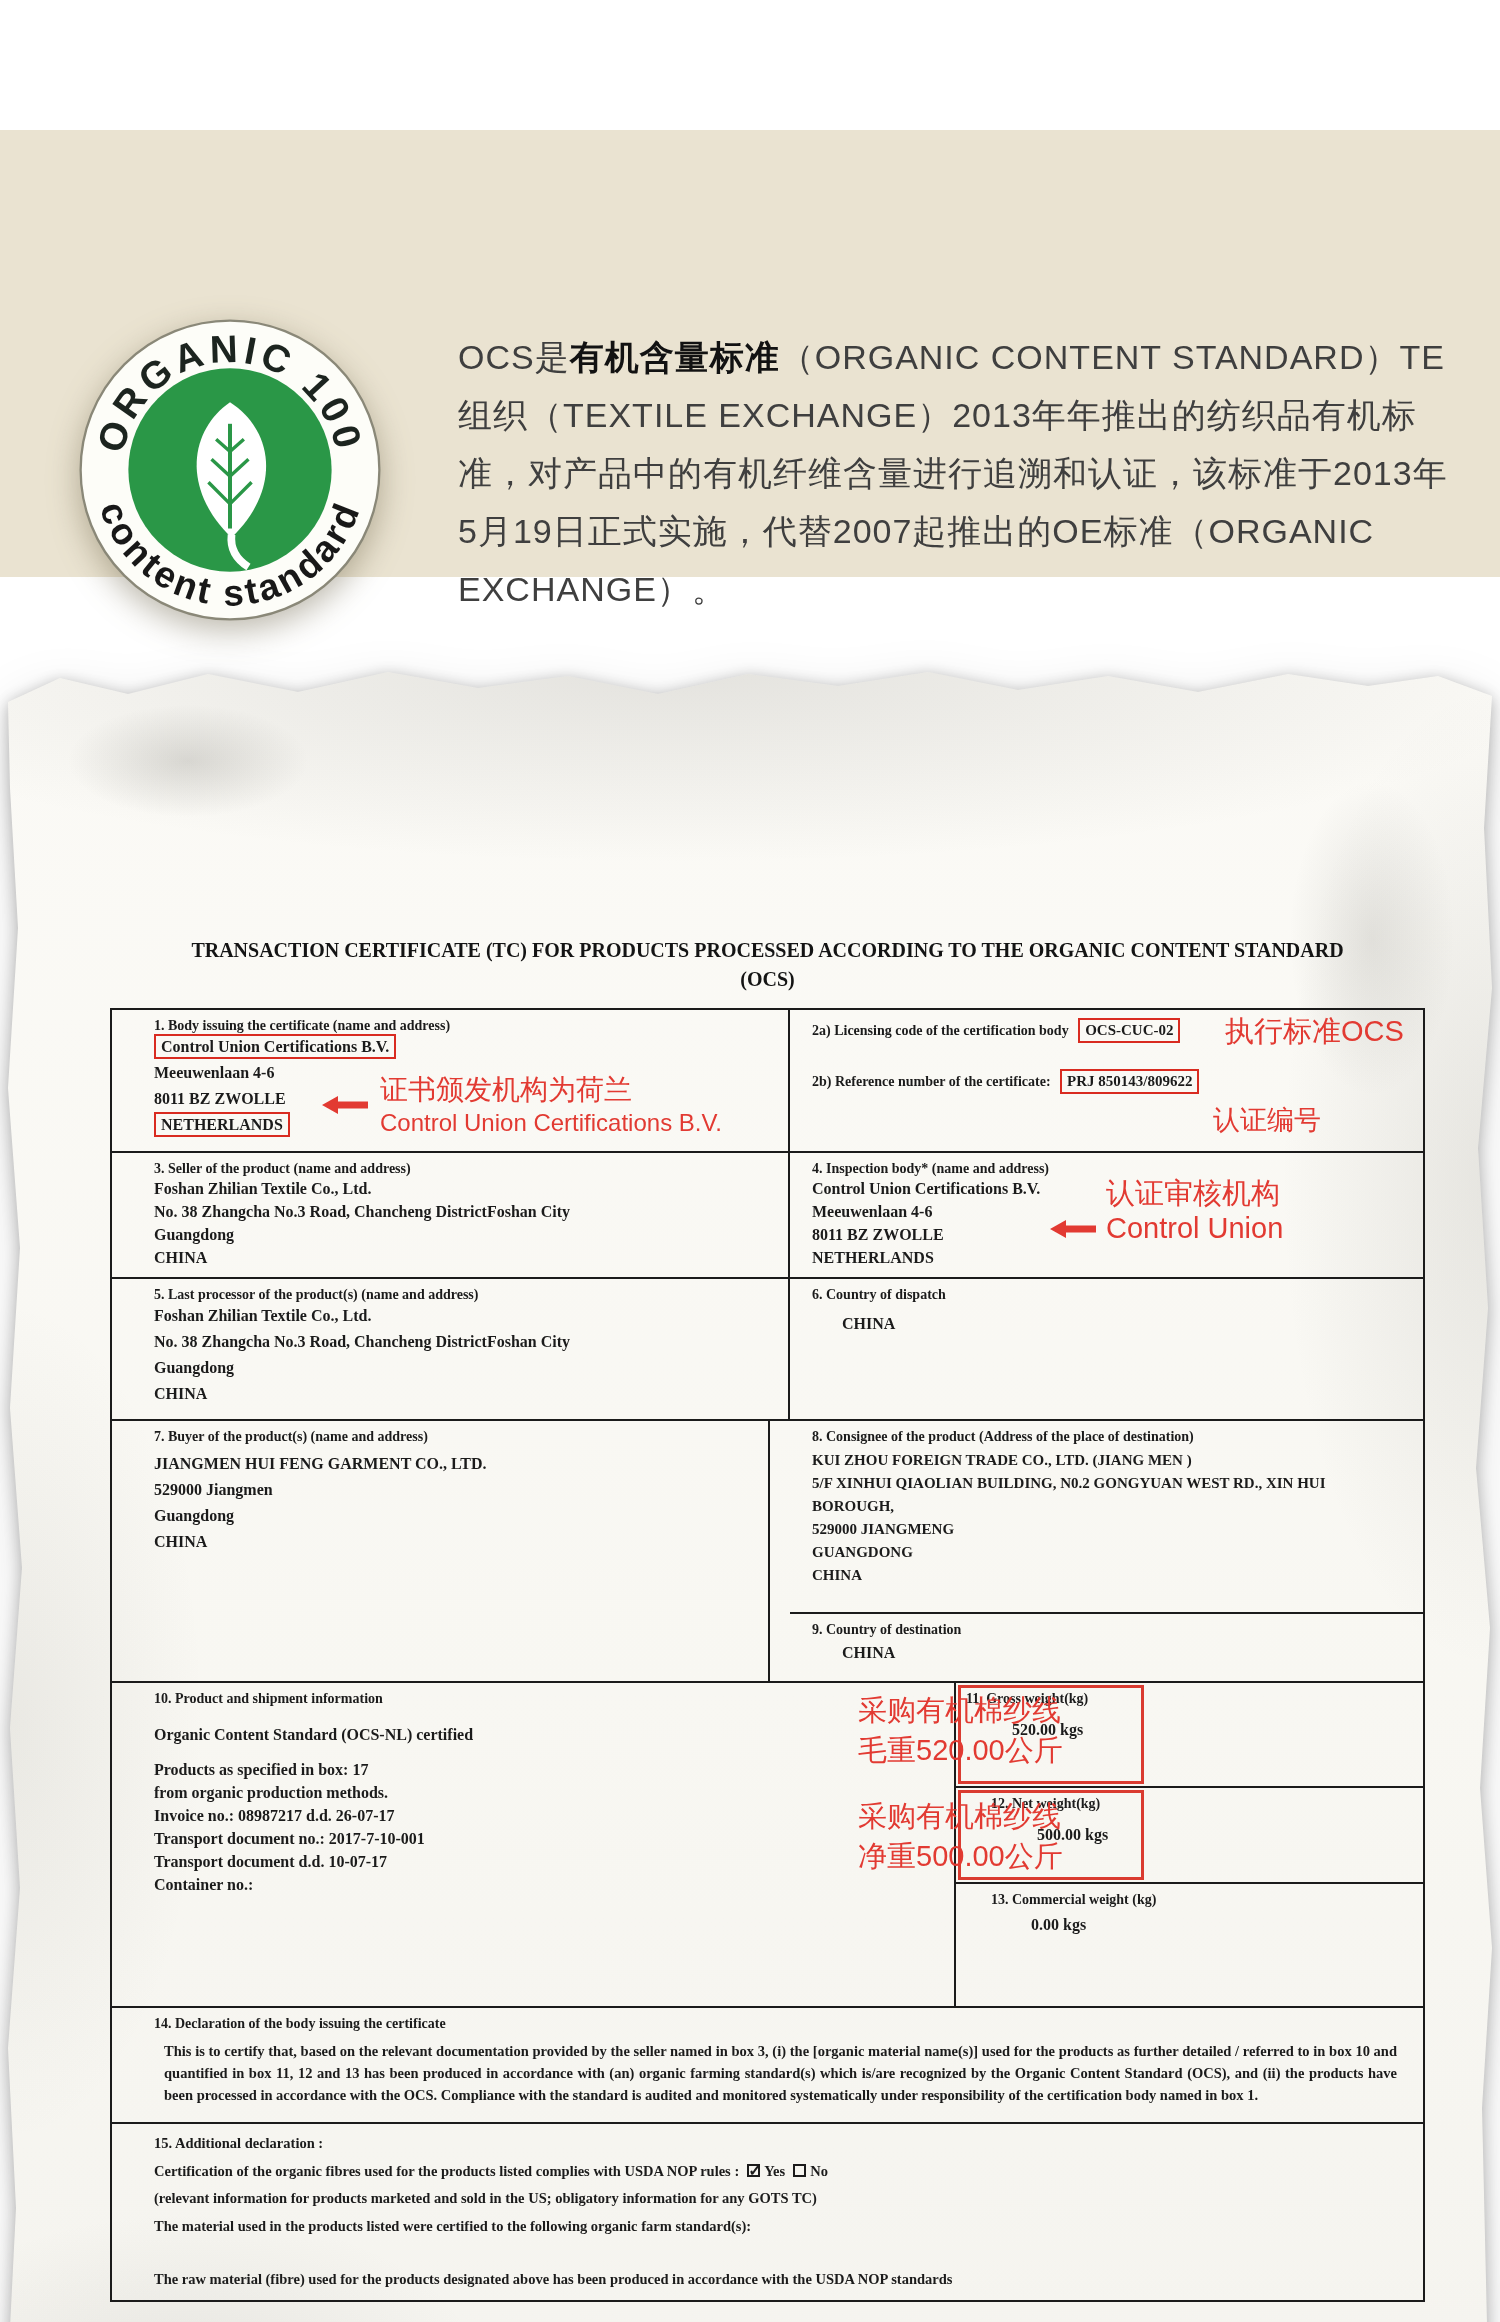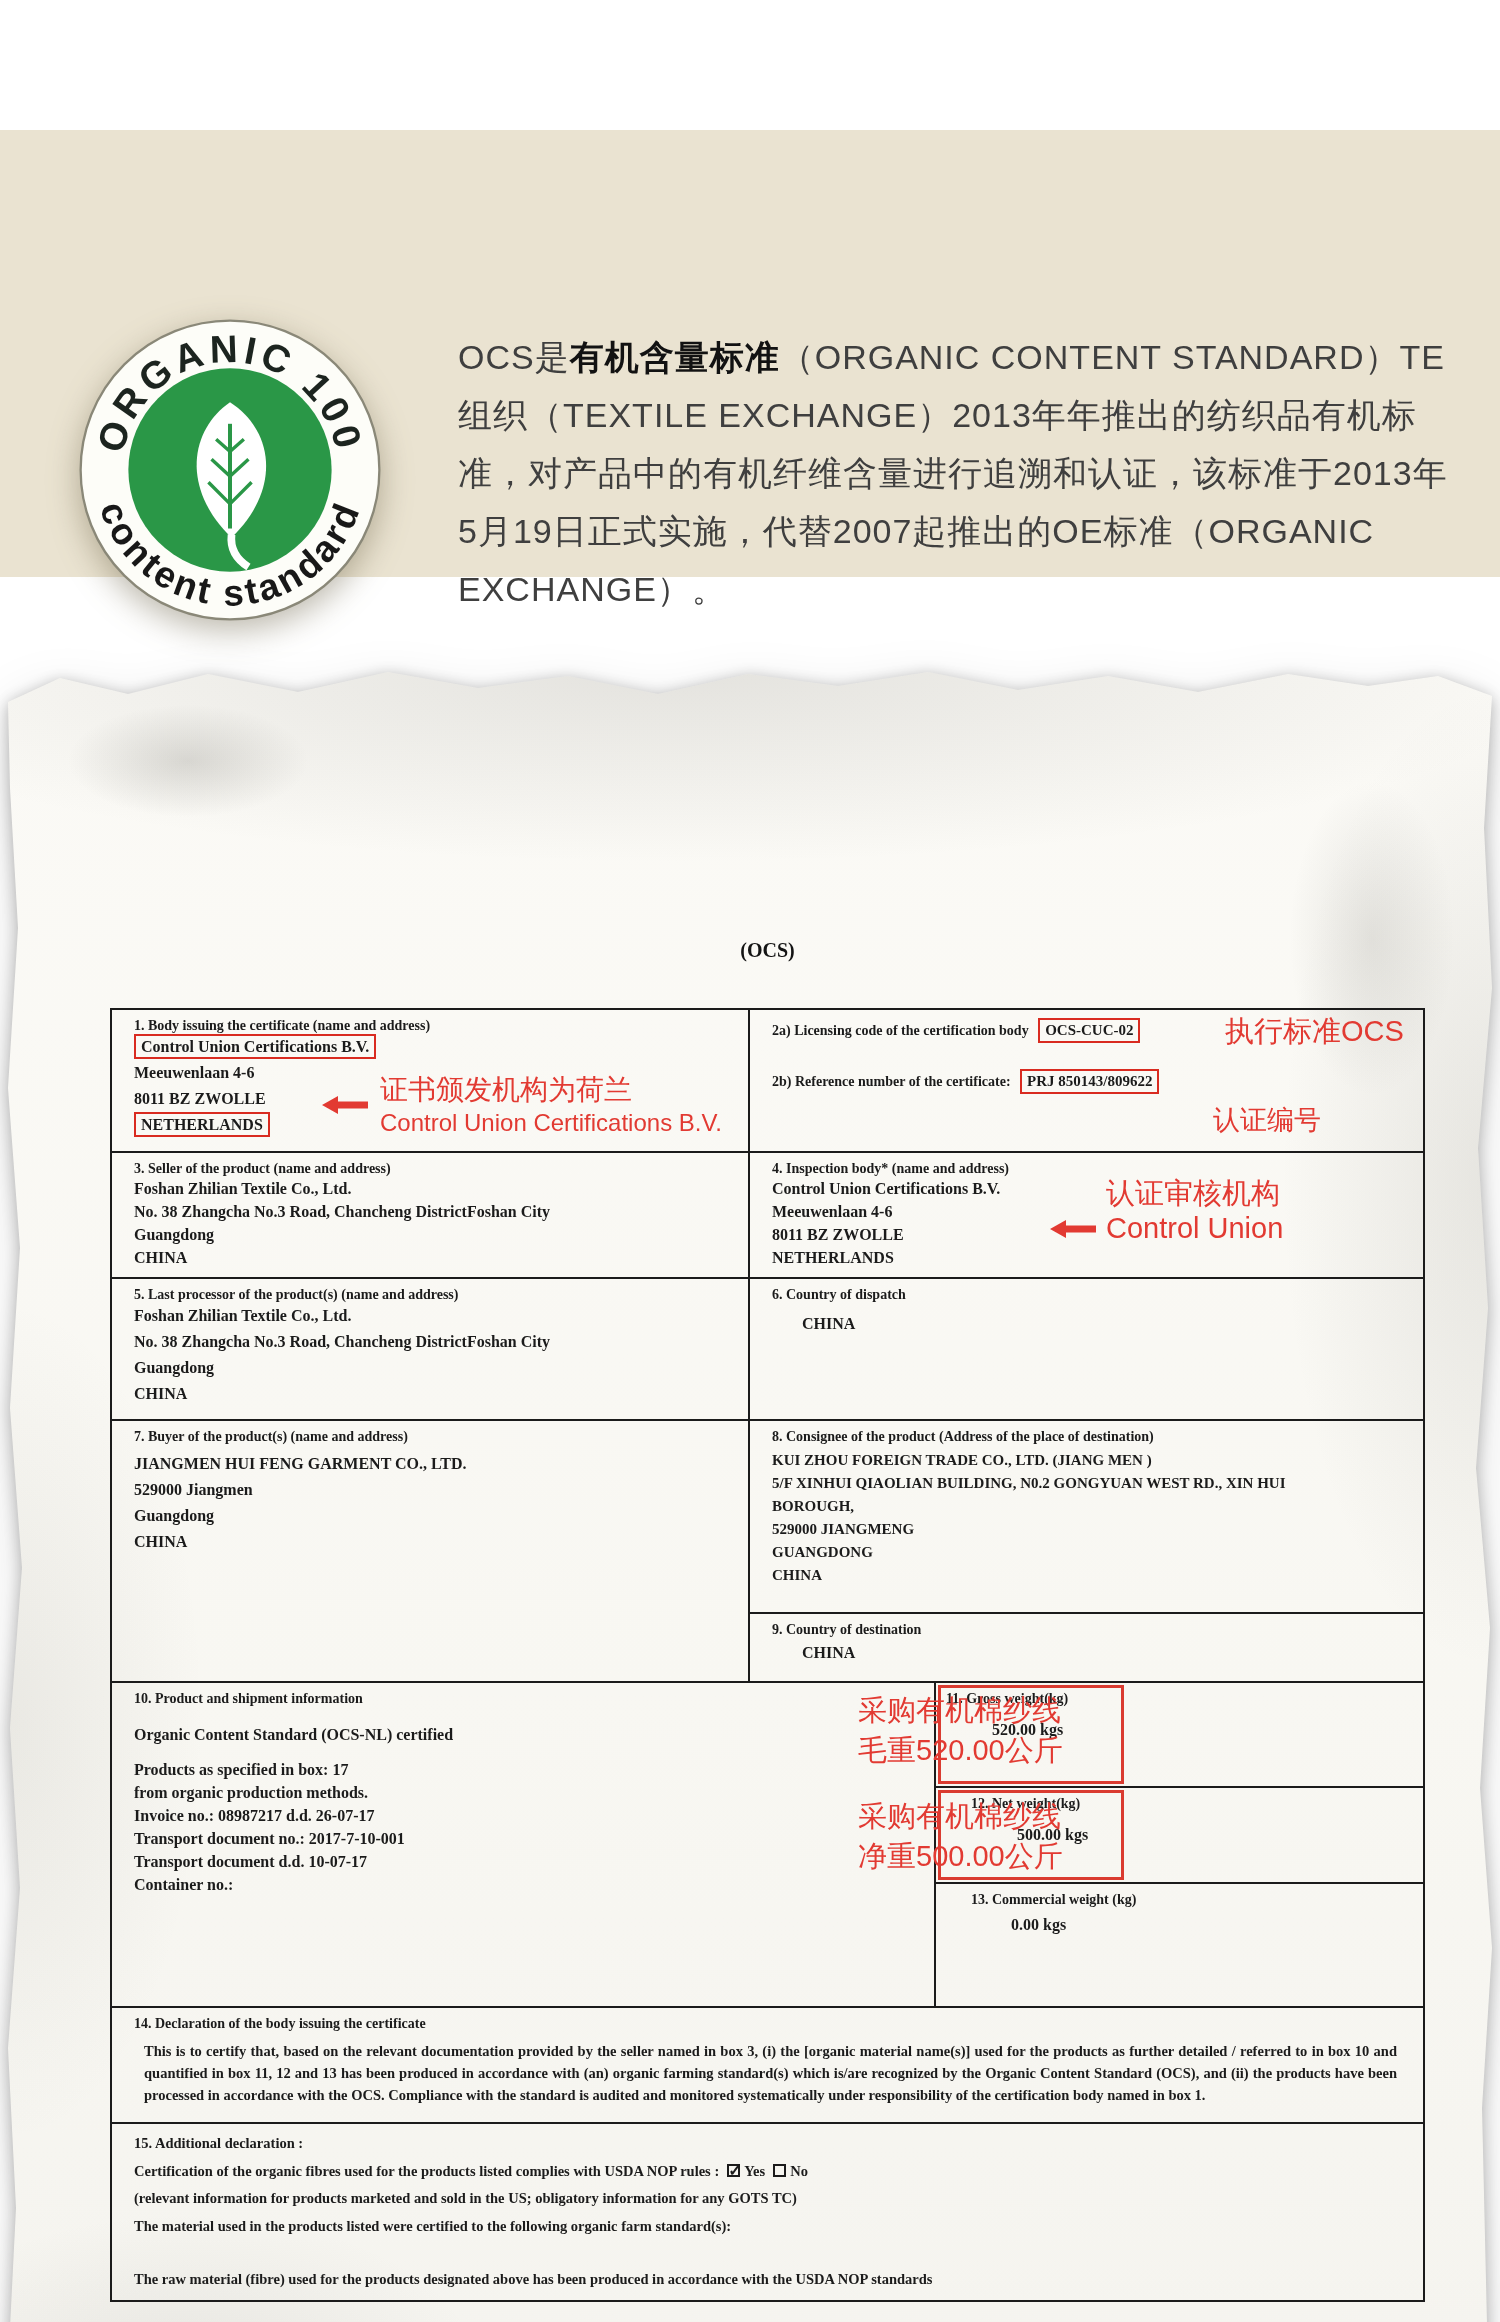--- a/index.html
+++ b/index.html
@@ -95,21 +95,21 @@
     position: absolute;
     left: 102px; top: 340px;
     width: 1315px;
     border: 2px solid #1b1b1b;
   }
   .trow { display:flex; border-top:2px solid #1b1b1b; position:relative; }
   .trow:first-child { border-top:0; }
   .cL  { width:636px; }
   .cR  { flex:1; border-left:2px solid #1b1b1b; }
   .c10 { width:822px; }
-  .cell { padding:8px 22px; position:relative; }
+  .cell { padding:8px 22px; position:relative;margin-left:20px; }
   .lbl { display:block; font-size:14px; font-weight:700; }
   .ln  { display:block; }
   .val { font-size:16px; font-weight:700; line-height:26px; }
   .rbx { display:inline-block; border:2px solid #d92b20; padding:0 5px; line-height:21px; }
   .indent { margin-left:30px; margin-top:8px; }
   .b2line { font-size:14px; }
   .b2line .rbx { font-size:15px; font-weight:700; margin-left:6px; }
   .mt24 { margin-top:26px; }
 
   .wcol { flex:1; border-left:2px solid #1b1b1b; display:flex; flex-direction:column; }
@@ -180,20 +180,21 @@
     </div>
     <p class="intro-text"><span>OCS是</span><b>有机含量标准</b><span>（ORGANIC CONTENT STANDARD）TE组织（TEXTILE EXCHANGE）2013年年推出的纺织品有机标准，对产品中的有机纤维含量进行追溯和认证，该标准于2013年5月19日正式实施，代替2007起推出的OE标准（ORGANIC EXCHANGE）。</span></p>
   </div>
 
   <div class="paper-wrap">
     <div class="paper">
       <div class="smudge-a"></div>
       <div class="smudge-b"></div>
 
       <div class="doc-title">
+        <span class="ln">TRANSACTION CERTIFICATE (TC) FOR PRODUCTS PROCESSED ACCORDING TO THE ORGANIC CONTENT STANDARD</span>
         <span class="ln">(OCS)</span>
       </div>
 
       <div class="tbl">
 
         <div class="trow" style="height:141px">
           <div class="cell cL">
             <span class="lbl">1. Body issuing the certificate (name and address)</span>
             <span class="val ln"><span class="rbx">Control Union Certifications B.V.</span></span>
             <span class="val ln">Meeuwenlaan 4-6</span>

